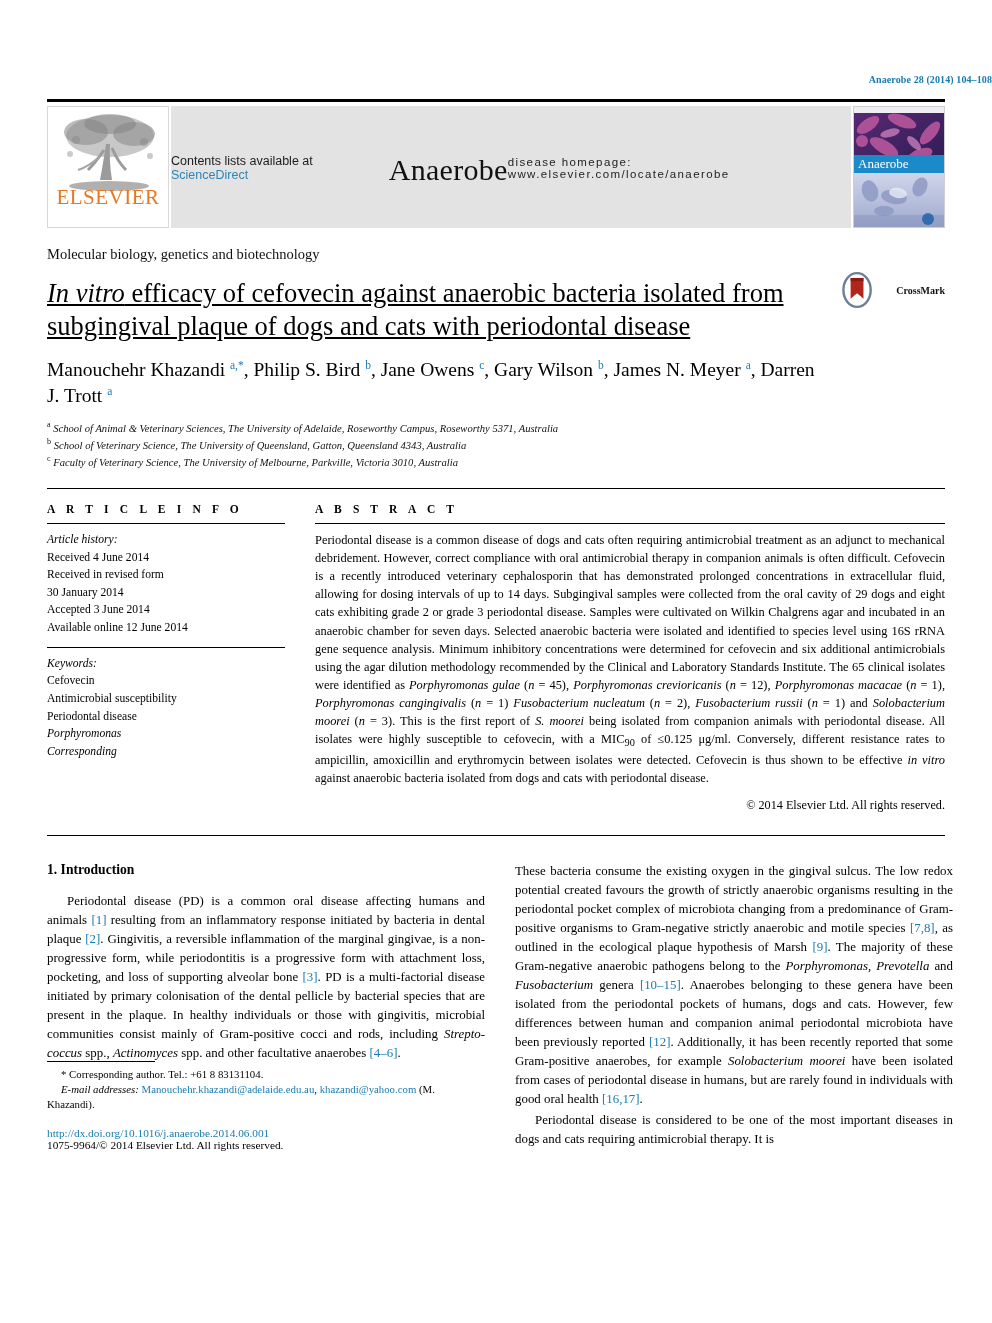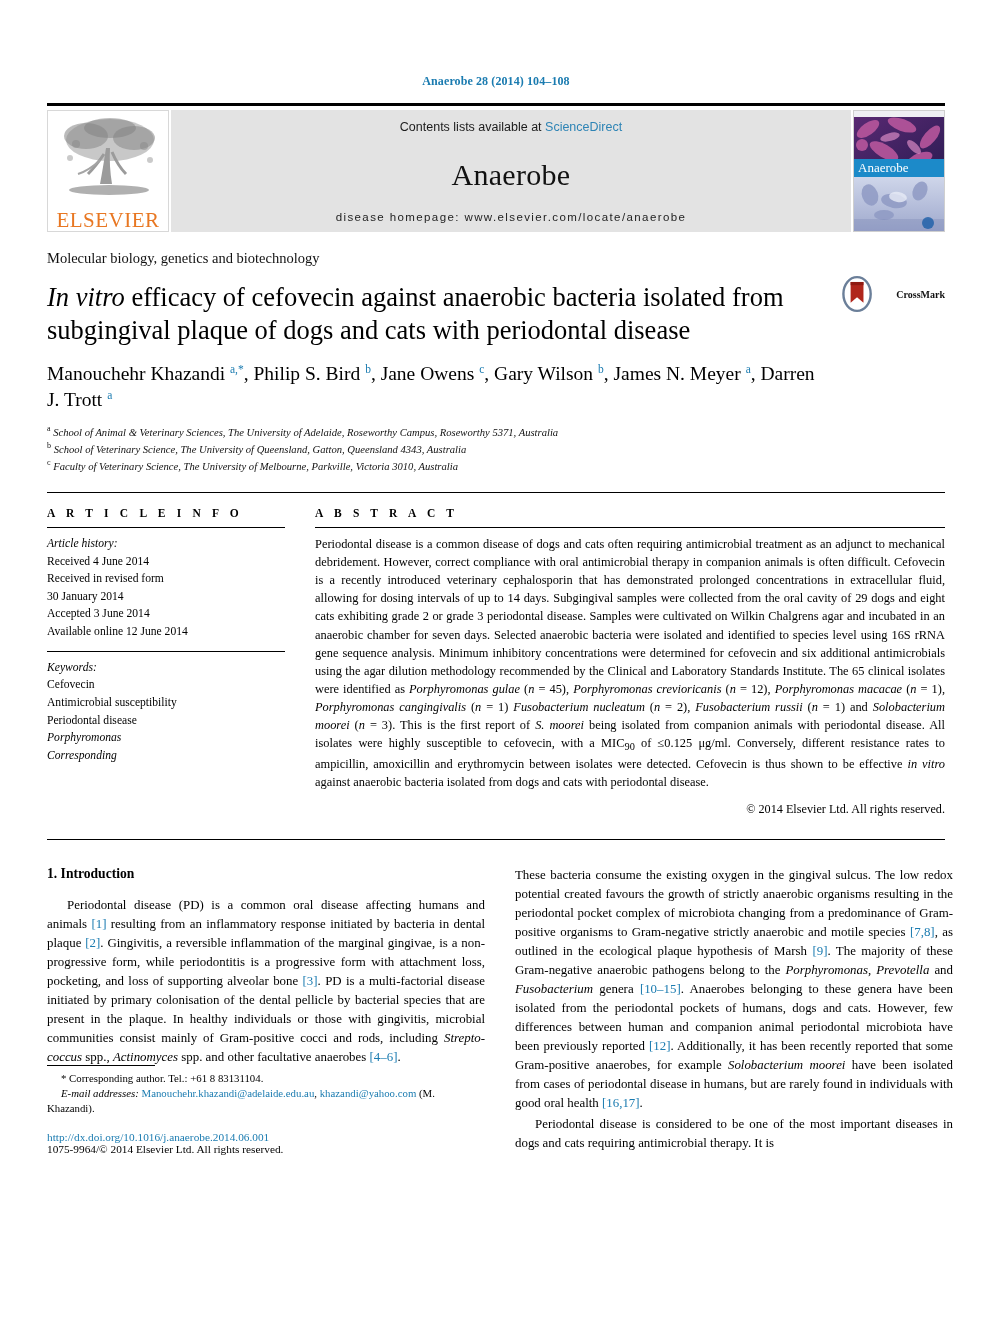--- a/index.html
+++ b/index.html
@@ -17,24 +17,24 @@
   }
   .page {
     width: 992px;
     height: 1323px;
     position: relative;
     box-sizing: border-box;
   }
 
   
   .running-head {
-    text-align: center;
+    text-align: right;
     color: #1a7bb0;
     font-family: "Liberation Serif", serif;
-    font-size: 12px;
+    font-size: 10px;
     font-weight: bold;
     padding-top: 74px;
     letter-spacing: 0.1px;
   }
 
   
   .masthead-wrap {
     margin: 14px 47px 0 47px;
     border-top: 3px solid #000;
     padding-top: 4px;
@@ -47,38 +47,38 @@
   .elsevier-logo {
     width: 122px;
     flex: 0 0 122px;
     border: 1px solid #d8d8d8;
     box-sizing: border-box;
     background: #fff;
     display: flex;
     flex-direction: column;
     justify-content: flex-end;
     align-items: center;
-    padding-bottom: 0;
+    padding-bottom: 19px;
     position: relative;
   }
   .tree-svg { position:absolute; top:3px; left:8px; }
   .elsevier-word {
     font-family: "Liberation Serif", serif;
     font-size: 21px;
     color: #e87722;
     letter-spacing: 0.5px;
     line-height: 1;
     z-index: 2;
   }
   .masthead-center {
     flex: 1 1 auto;
     background: #e3e3e3;
     display: flex;
-    flex-direction: column;
-    justify-content: space-between;
+    flex-direction: row;
+    justify-content: flex-start;
     align-items: center;
     padding: 10px 0 9px 0;
     box-sizing: border-box;
     margin: 0 2px;
   }
   .contents-line {
     font-family: "Liberation Sans", sans-serif;
     font-size: 12.5px;
     color: #1c1c1c;
   }
@@ -121,20 +121,21 @@
     margin-bottom: 14px;
   }
   .article-title {
     font-family: "Liberation Serif", serif;
     font-size: 26.5px;
     line-height: 1.24;
     color: #000;
     width: 760px;
     font-weight: normal;
     margin: 0 0 14px 0;
+    text-decoration: underline;
   }
   .article-title i { font-style: italic; }
   .crossmark {
     position: absolute;
     right: 0;
     top: 36px;
     width: 104px;
     height: 52px;
     display: flex;
     align-items: center;

